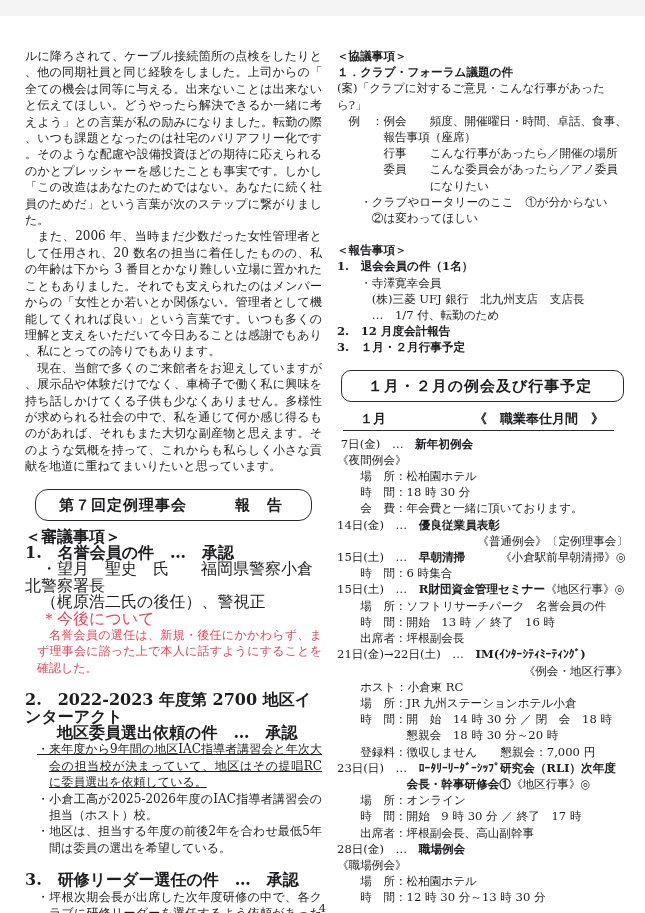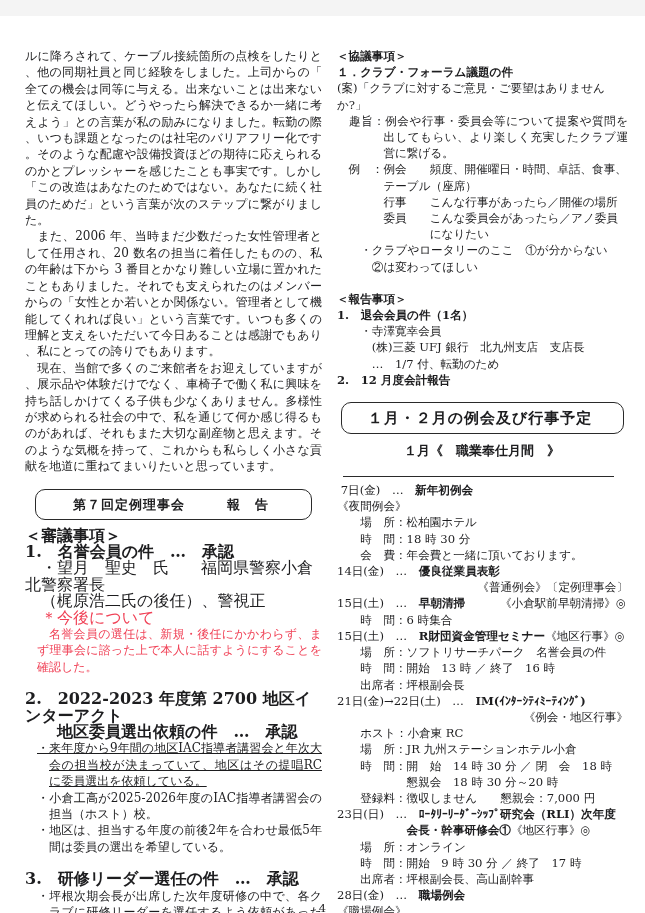--- a/index.html
+++ b/index.html
@@ -35,27 +35,27 @@
   .spread{display:flex;justify-content:space-between;flex-direction:column;}
   .title-box{
     border:1.6px solid #2a2a2a;
     border-radius:10px;
     text-align:center;
     font-weight:bold;
     padding:6px 9px 5px 4px;
     margin:2px 4px 8px 4px;
     letter-spacing:1px;
   }
-  .title-box.small{font-size:13px;margin:2px 10px 8px 10px;}
+  .title-box.small{font-size:15px;margin:2px 10px 8px 10px;border-radius:13px;}
   .title-box.large{font-size:15px;}
   .month-header{
-    display:flex;justify-content:center;
+    display:flex;justify-content:space-between;
     font-weight:bold;font-size:13px;line-height:18px;
     border-bottom:1.5px solid #2a2a2a;
-    margin:2px 14px 5px 6px;padding:0 10px 16px 4px;
+    margin:2px 14px 5px 6px;padding:0 10px 2px 4px;
     white-space:pre-wrap;
   }
   .page-number{
     position:absolute;left:0;right:0;bottom:14px;
     text-align:center;font-size:11.5px;
   }
 </style>
 </head>
 <body>
 
@@ -79,36 +79,36 @@
       <div class="para" style="padding-left: 2em; text-indent: -1em;">・小倉工高が2025-2026年度のIAC指導者講習会の担当（ホスト）校。</div>
       <div class="para" style="padding-left: 2em; text-indent: -1em;">・地区は、担当する年度の前後2年を合わせ最低5年間は委員の選出を希望している。</div>
       <div style="height: 16px;"></div>
       <div class="line bold">3.　研修リーダー選任の件　…　承認</div>
       <div class="para" style="padding-left: 2em; text-indent: -1em;">・坪根次期会長が出席した次年度研修の中で、各クラブに研修リーダーを選任するよう依頼があった。</div>
       <div class="line red bold">　→　佐竹会員にお願いすることとなった。</div>
     </div>
   <div class="col col-right" id="right-col">
       <div class="line bold">＜協議事項＞</div>
       <div class="line bold">１．クラブ・フォーラム議題の件</div>
-      <div class="line">(案)「クラブに対するご意見・ご要望はありませんか?」</div>
-      <div class="para" style="padding-left: 4em; text-indent: -4em;">　趣旨：例会や行事・委員会等について提案や質問を出してもらい、より楽しく充実したクラブ運営に繋げる。</div>
+      <div class="line">(案)「クラブに対するご意見・こんな行事があったら?」</div>
       <div class="line">　例　：例会　　頻度、開催曜日・時間、卓話、食事、</div>
-      <div class="line">　　　　テーブル（座席）</div>
+      <div class="line">　　　　報告事項（座席）</div>
       <div class="line">　　　　行事　　こんな行事があったら／開催の場所</div>
       <div class="line">　　　　委員　　こんな委員会があったら／アノ委員</div>
       <div class="line">　　　　　　　　になりたい</div>
       <div class="line">　　・クラブやロータリーのここ　①が分からない</div>
       <div class="line">　　　②は変わってほしい</div>
       <div style="height: 16px;"></div>
       <div class="line bold">＜報告事項＞</div>
       <div class="line bold">1.　退会会員の件（1名）</div>
       <div class="line">　　・寺澤寛幸会員</div>
       <div class="line">　　　(株)三菱 UFJ 銀行　北九州支店　支店長</div>
       <div class="line">　　　…　1/7 付、転勤のため</div>
       <div class="line bold">2.　12 月度会計報告</div>
+      <div class="line bold">3.　１月・２月行事予定</div>
       <div style="height: 12px;"></div>
       <div class="title-box large">１月・２月の例会及び行事予定</div>
       <div class="month-header"><span>　１月</span><span>《　職業奉仕月間　》</span></div>
       <div class="line spread"><span><span> 7日(金)　…　</span><span class="bold">新年初例会</span></span><span>《夜間例会》</span></div>
       <div class="line">　　場　所：松柏園ホテル</div>
       <div class="line">　　時　間：18 時 30 分</div>
       <div class="line">　　会　費：年会費と一緒に頂いております。</div>
       <div class="line"><span>14日(金)　…　</span><span class="bold">優良従業員表彰</span></div>
       <div class="line" style="text-align: right;">《普通例会》〔定例理事会〕</div>
       <div class="line"><span>15日(土)　…　</span><span class="bold">早朝清掃</span><span>　　　《小倉駅前早朝清掃》◎</span></div>

